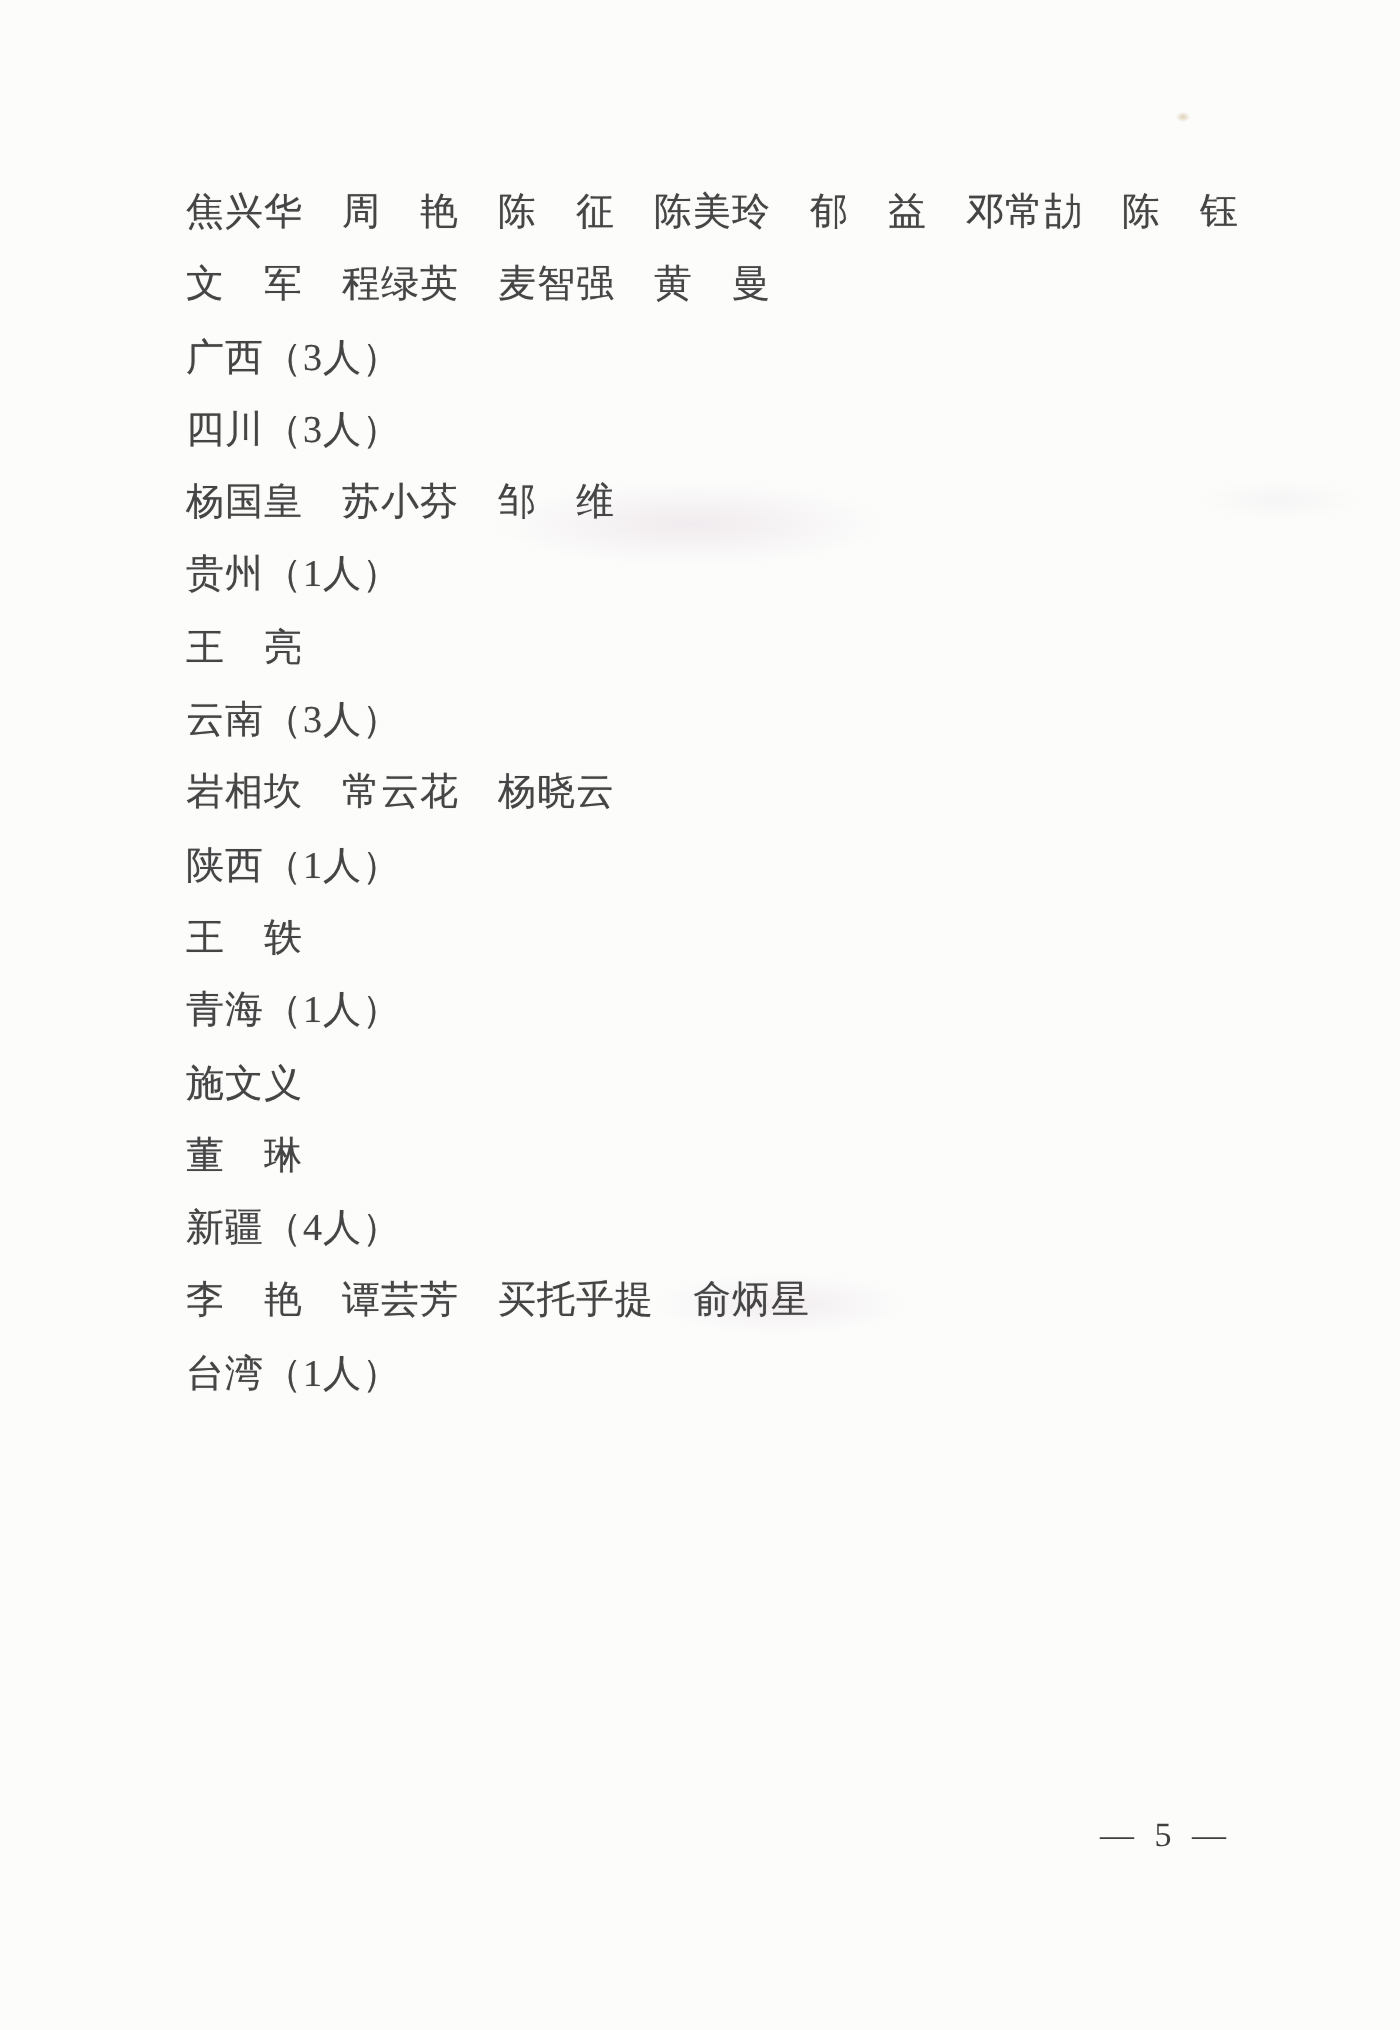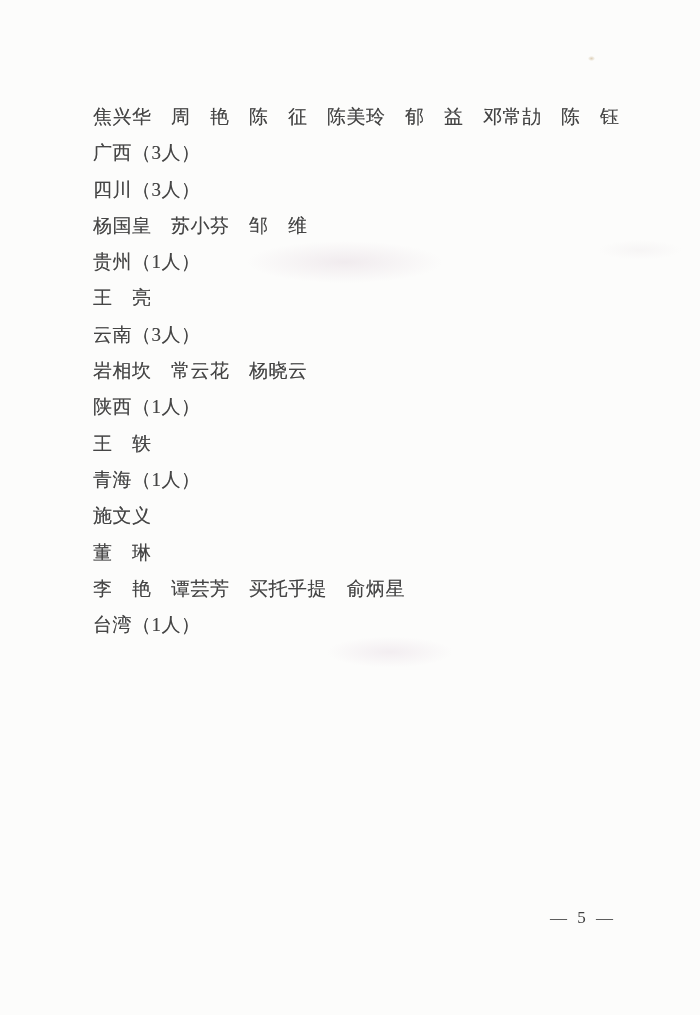--- a/index.html
+++ b/index.html
@@ -18,21 +18,21 @@
     inset: 0;
     background:
       radial-gradient(ellipse 140px 30px at 345px 262px, rgba(214,196,208,0.30), rgba(214,196,208,0) 70%),
       radial-gradient(ellipse 90px 22px at 390px 652px, rgba(218,200,214,0.28), rgba(218,200,214,0) 70%),
       radial-gradient(ellipse 60px 14px at 640px 250px, rgba(225,218,222,0.20), rgba(225,218,222,0) 70%),
       #fcfcfb;
   }
   .content {
     position: absolute;
     left: 93px;
-    top: 99px;
+    top: 89px;
     width: 575px;
   }
   .line {
     height: 36.3px;
     line-height: 36.3px;
     font-size: 19px;
     color: #454545;
     white-space: pre;
     letter-spacing: 0.5px;
     text-shadow: 0 0 0.4px rgba(70,70,70,0.55);
@@ -58,40 +58,42 @@
 </style>
 </head>
 <body>
 
 <div class="page">
 
   <div class="speck"></div>
 
   <div class="content">
     <div class="line">焦兴华　周　艳　陈　征　陈美玲　郁　益　邓常劼　陈　钰</div>
+    <div class="line">文　军　程绿英　麦智强　黄　曼</div>
 
     <div class="line">广西（3人）</div>
 
     <div class="line">四川（3人）</div>
     <div class="line">杨国皇　苏小芬　邹　维</div>
 
     <div class="line">贵州（1人）</div>
     <div class="line">王　亮</div>
 
     <div class="line">云南（3人）</div>
     <div class="line">岩相坎　常云花　杨晓云</div>
 
     <div class="line">陕西（1人）</div>
     <div class="line">王　轶</div>
 
     <div class="line">青海（1人）</div>
     <div class="line">施文义</div>
 
     <div class="line">董　琳</div>
 
+    <div class="line">新疆（4人）</div>
     <div class="line">李　艳　谭芸芳　买托乎提　俞炳星</div>
 
     <div class="line">台湾（1人）</div>
   </div>
 
   <div class="footer">— 5 —</div>
 
 </div>
 
 </body></html>

